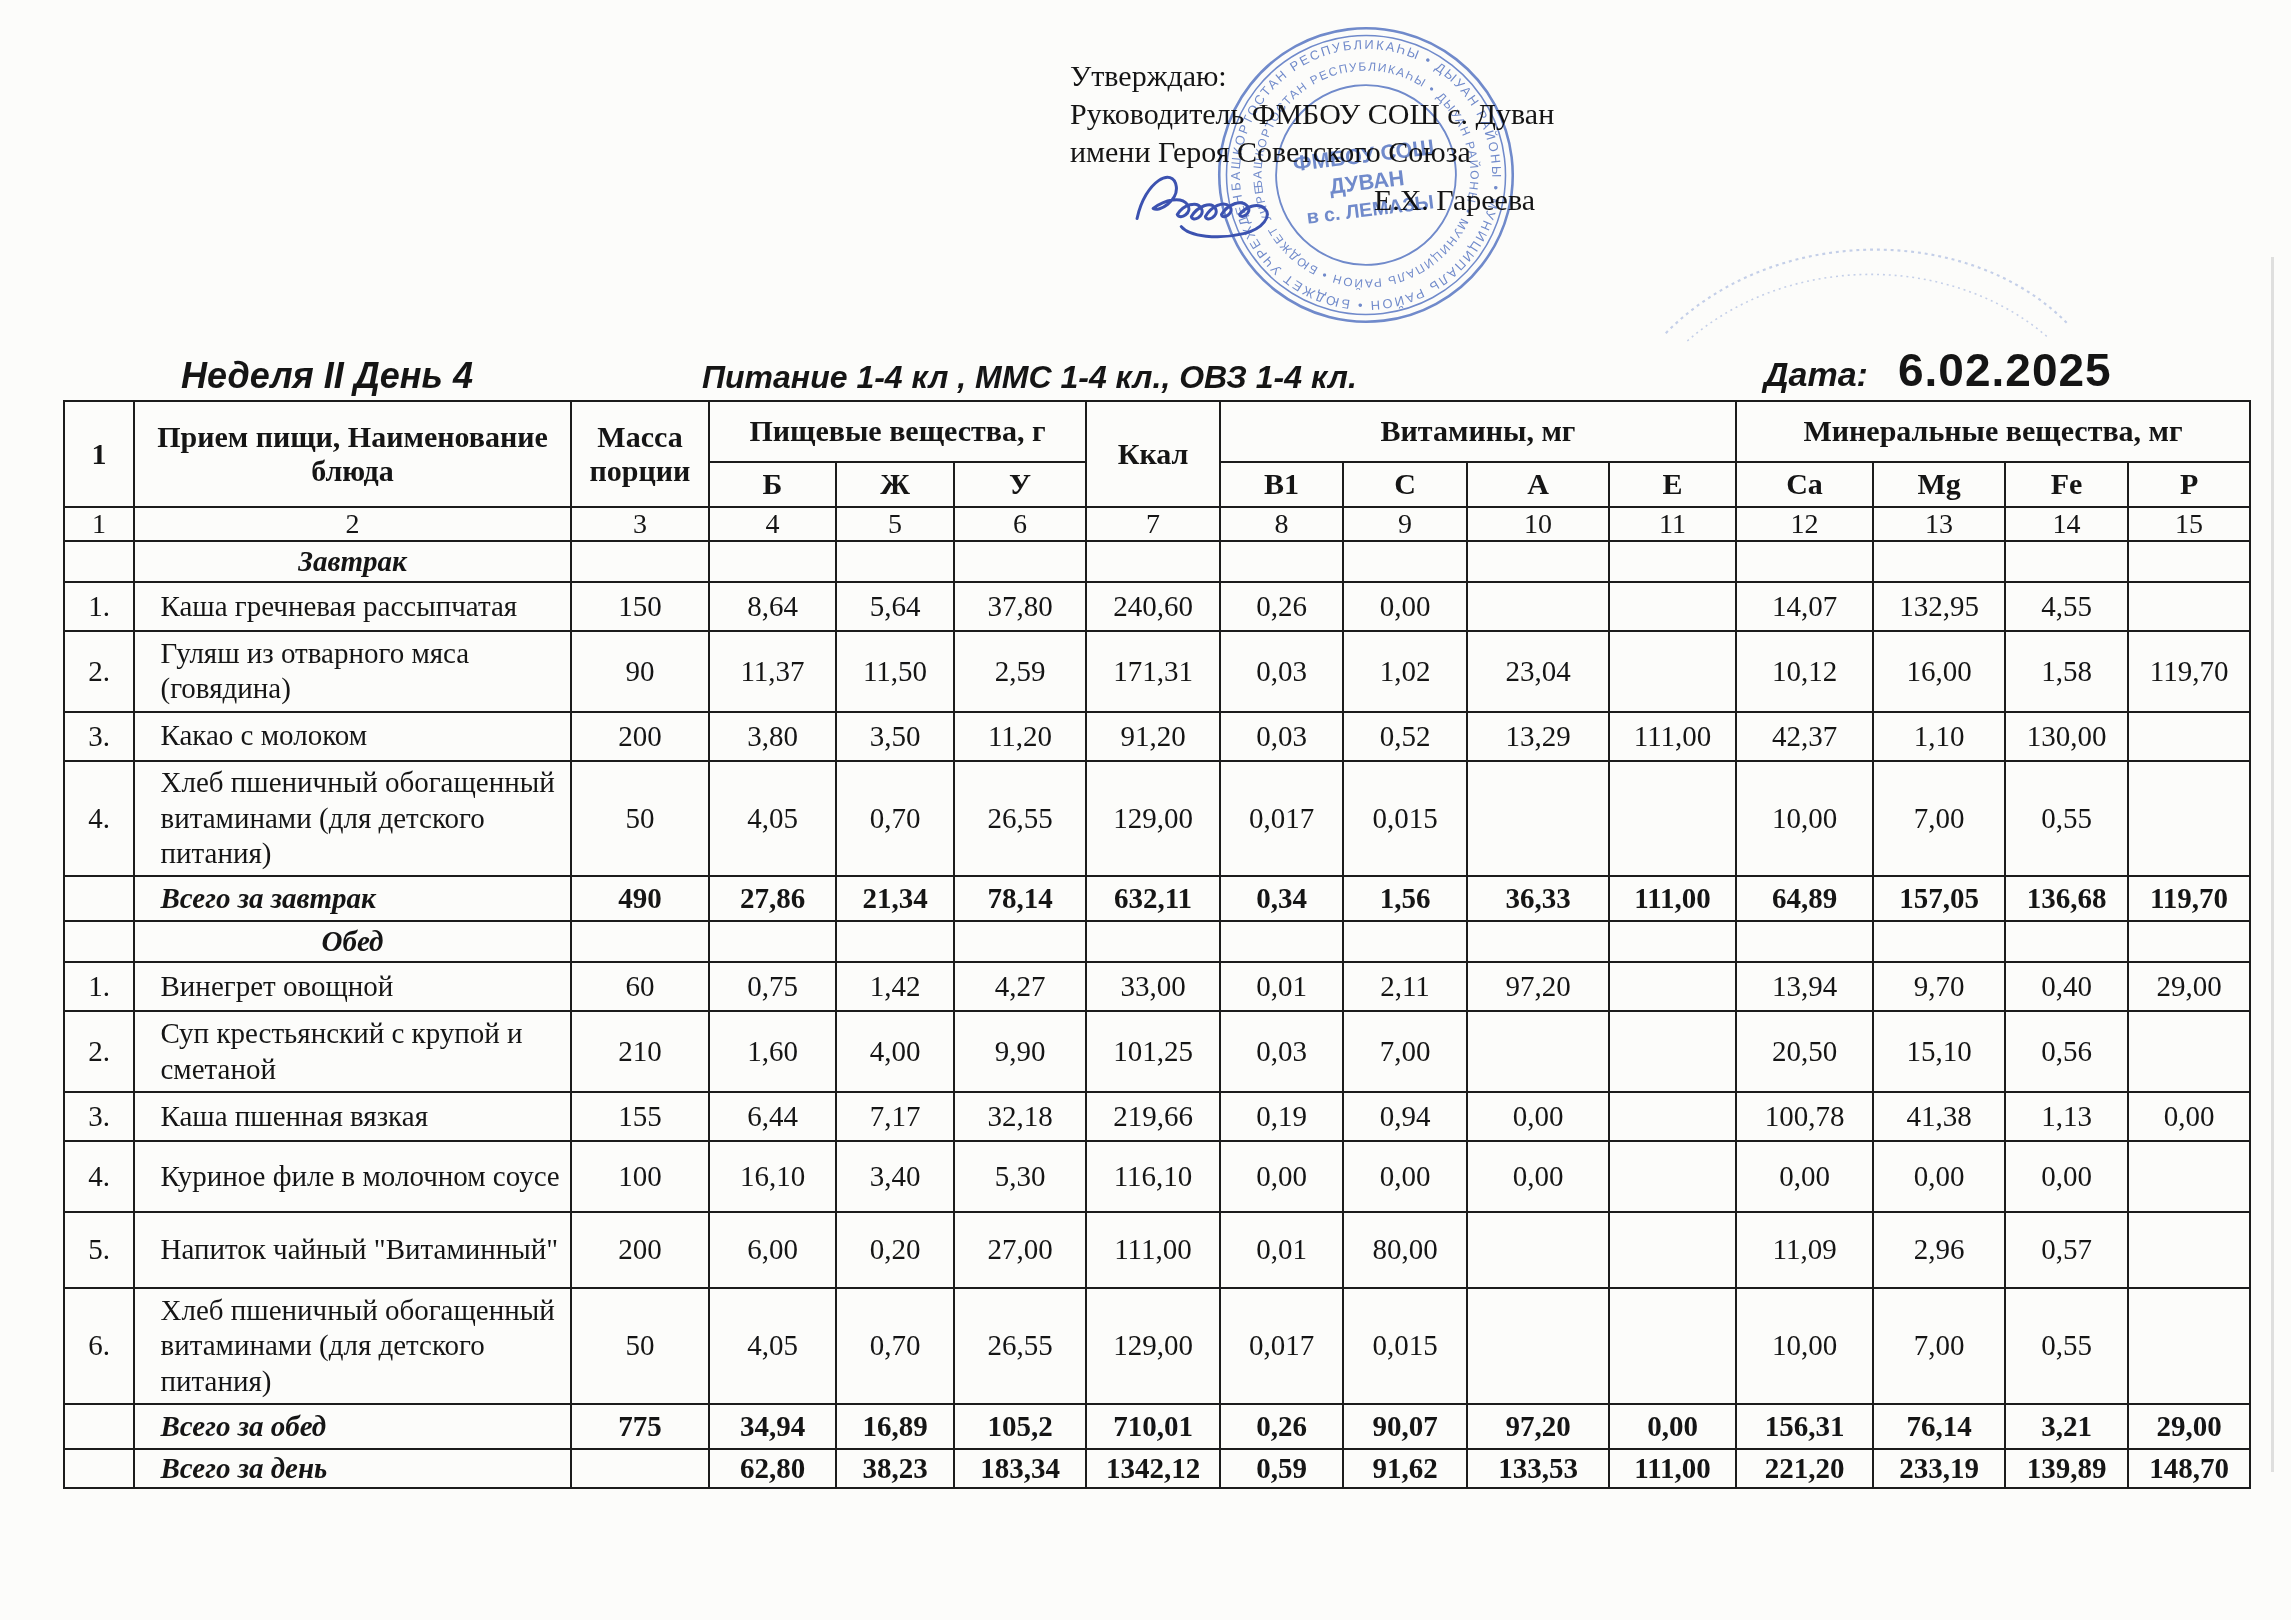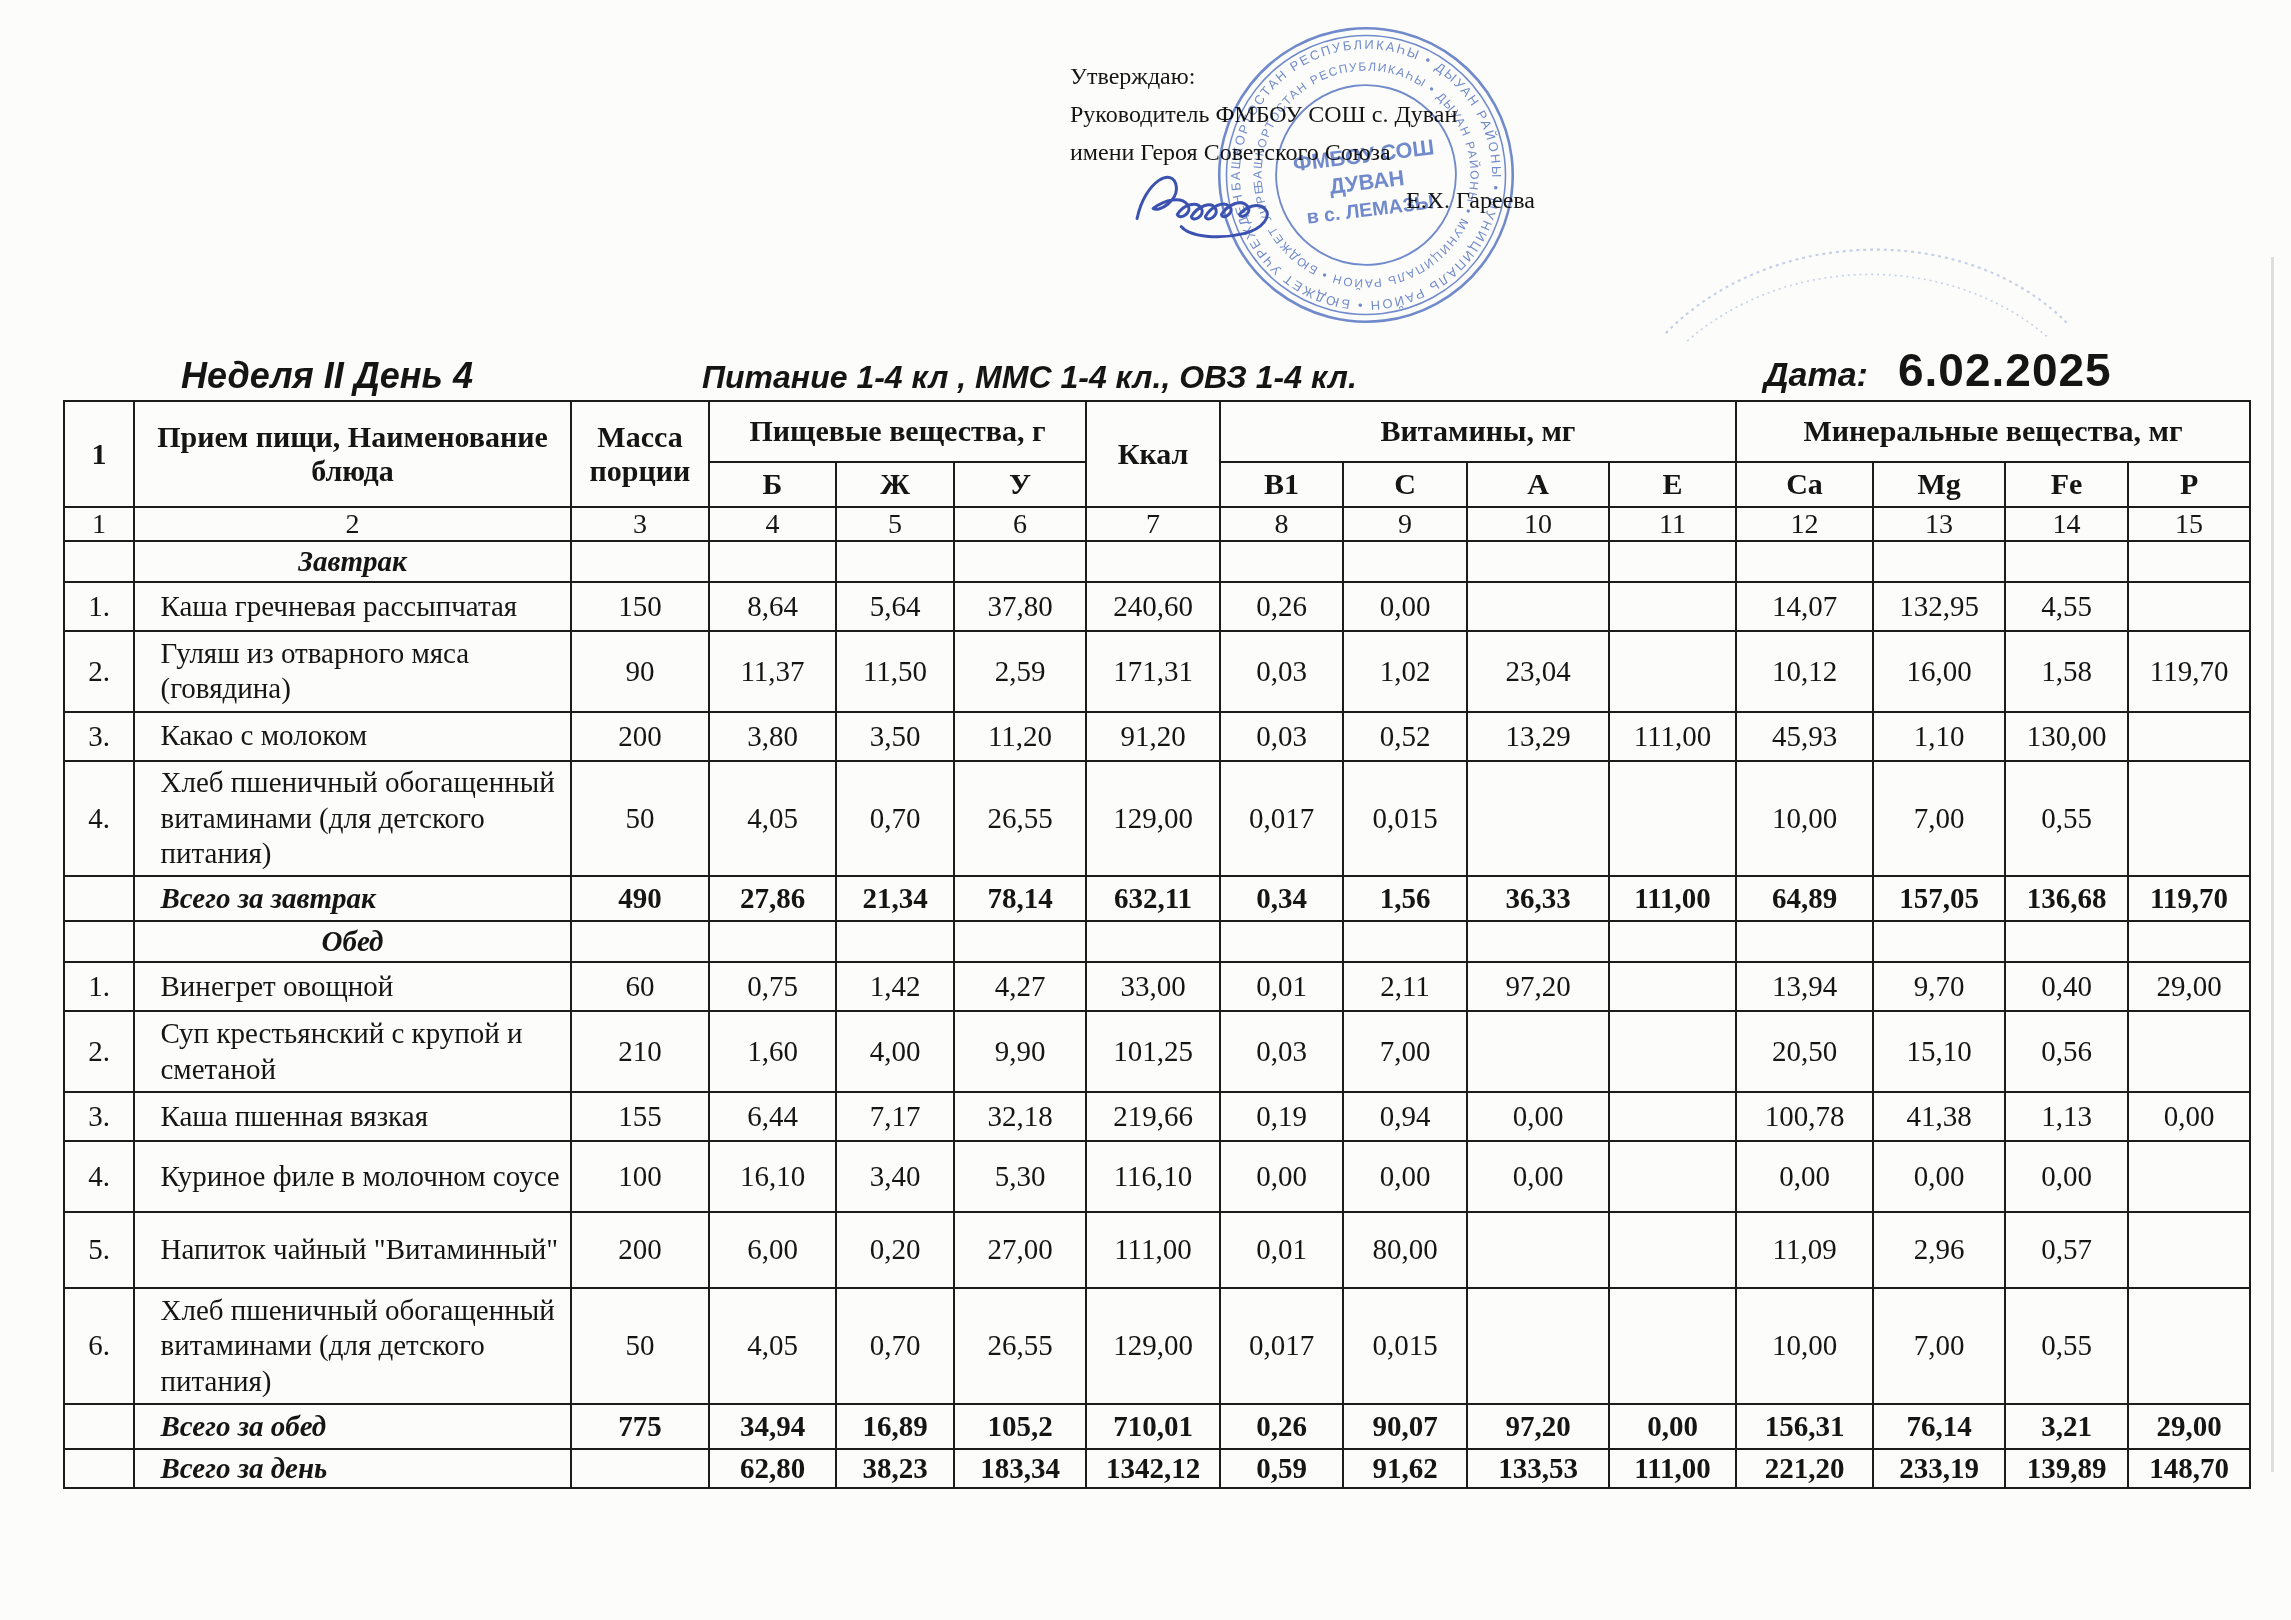--- a/index.html
+++ b/index.html
@@ -2,21 +2,21 @@
 <html><head>
 <meta charset="utf-8">
 <style>
   html,body{margin:0;padding:0;}
   body{
     width:2292px;height:1620px;position:relative;overflow:hidden;
     background:#fcfcfa;color:#151515;
     font-family:"Liberation Serif", serif;
   }
   
-  .approval{position:absolute;left:1070px;top:57px;width:465px;font-size:24px;line-height:38px;}
+  .approval{position:absolute;left:1070px;top:57px;width:465px;font-size:30px;line-height:38px;}
   .approval div{white-space:nowrap;}
   .approval .signer{text-align:right;margin-top:10px;}
   
   .stamp{position:absolute;left:1211px;top:19.6px;width:310px;height:310px;opacity:.82;mix-blend-mode:multiply;transform:rotate(-7deg);}
   .stamp text, .stamp textPath{font-family:"Liberation Sans", sans-serif;fill:#5272c4;}
   .faint-arcs{position:absolute;left:1656px;top:186px;width:421px;height:167px;opacity:.38;}
   .signature{position:absolute;left:1123px;top:155px;width:201px;height:103px;}
   
   .week-day{position:absolute;left:181px;top:355px;font:italic 700 36px "Liberation Sans",sans-serif;}
   .meal-info{position:absolute;left:702px;top:359px;font:italic 700 32px "Liberation Sans",sans-serif;}
@@ -196,21 +196,21 @@
         <td class="dish-name">Какао с молоком</td>
         <td>200</td>
         <td>3,80</td>
         <td>3,50</td>
         <td>11,20</td>
         <td>91,20</td>
         <td>0,03</td>
         <td>0,52</td>
         <td>13,29</td>
         <td>111,00</td>
-        <td>45,93</td>
+        <td>42,37</td>
         <td>1,10</td>
         <td>130,00</td>
         <td></td>
       </tr>
       <tr style="height: 110px;">
         <td>4.</td>
         <td class="dish-name">Хлеб пшеничный обогащенный витаминами (для детского питания)</td>
         <td>50</td>
         <td>4,05</td>
         <td>0,70</td>

